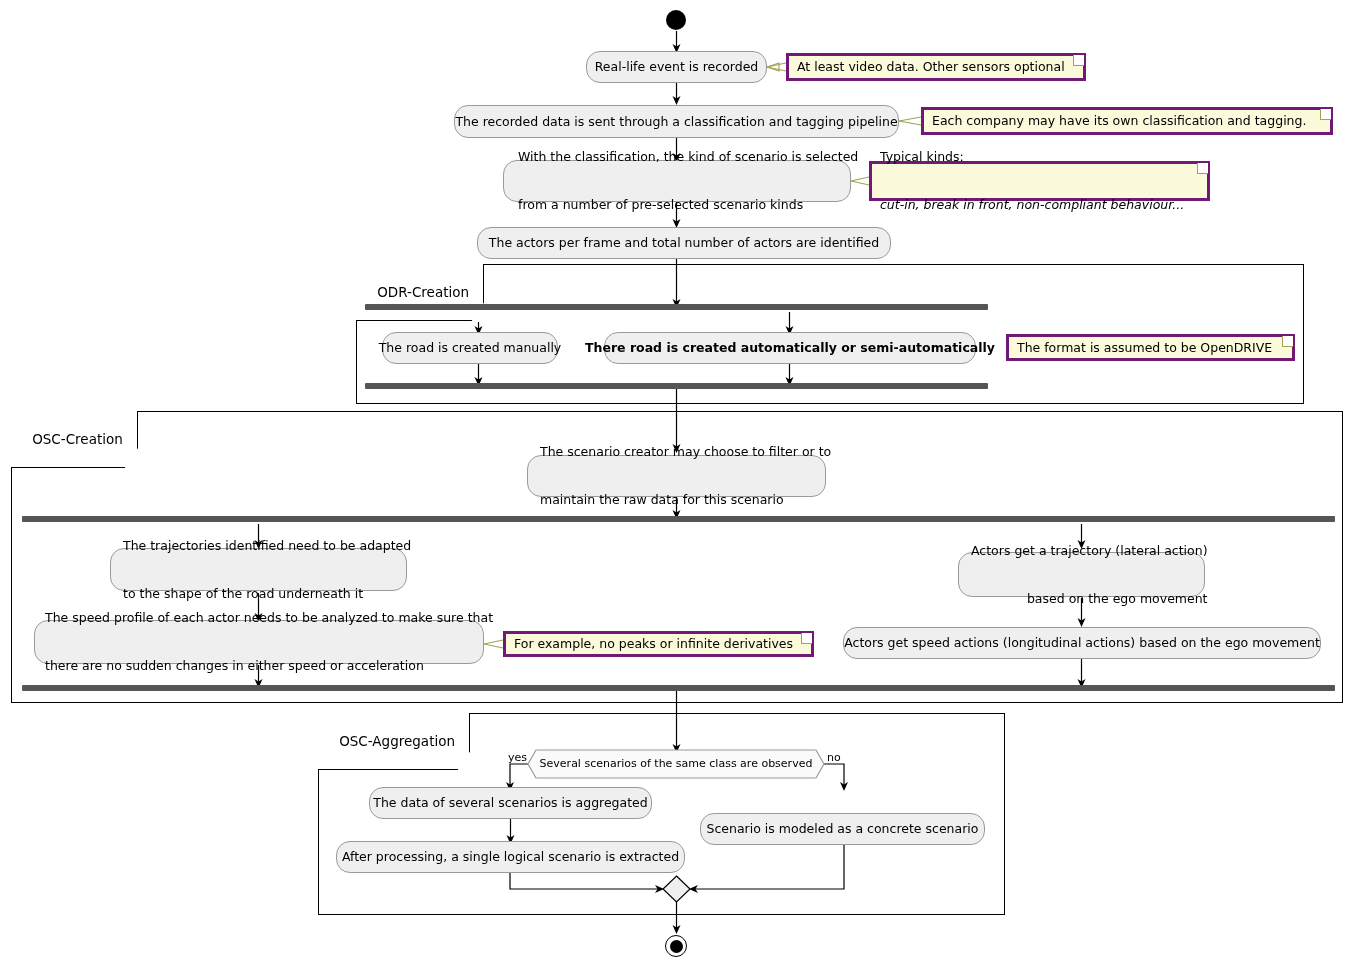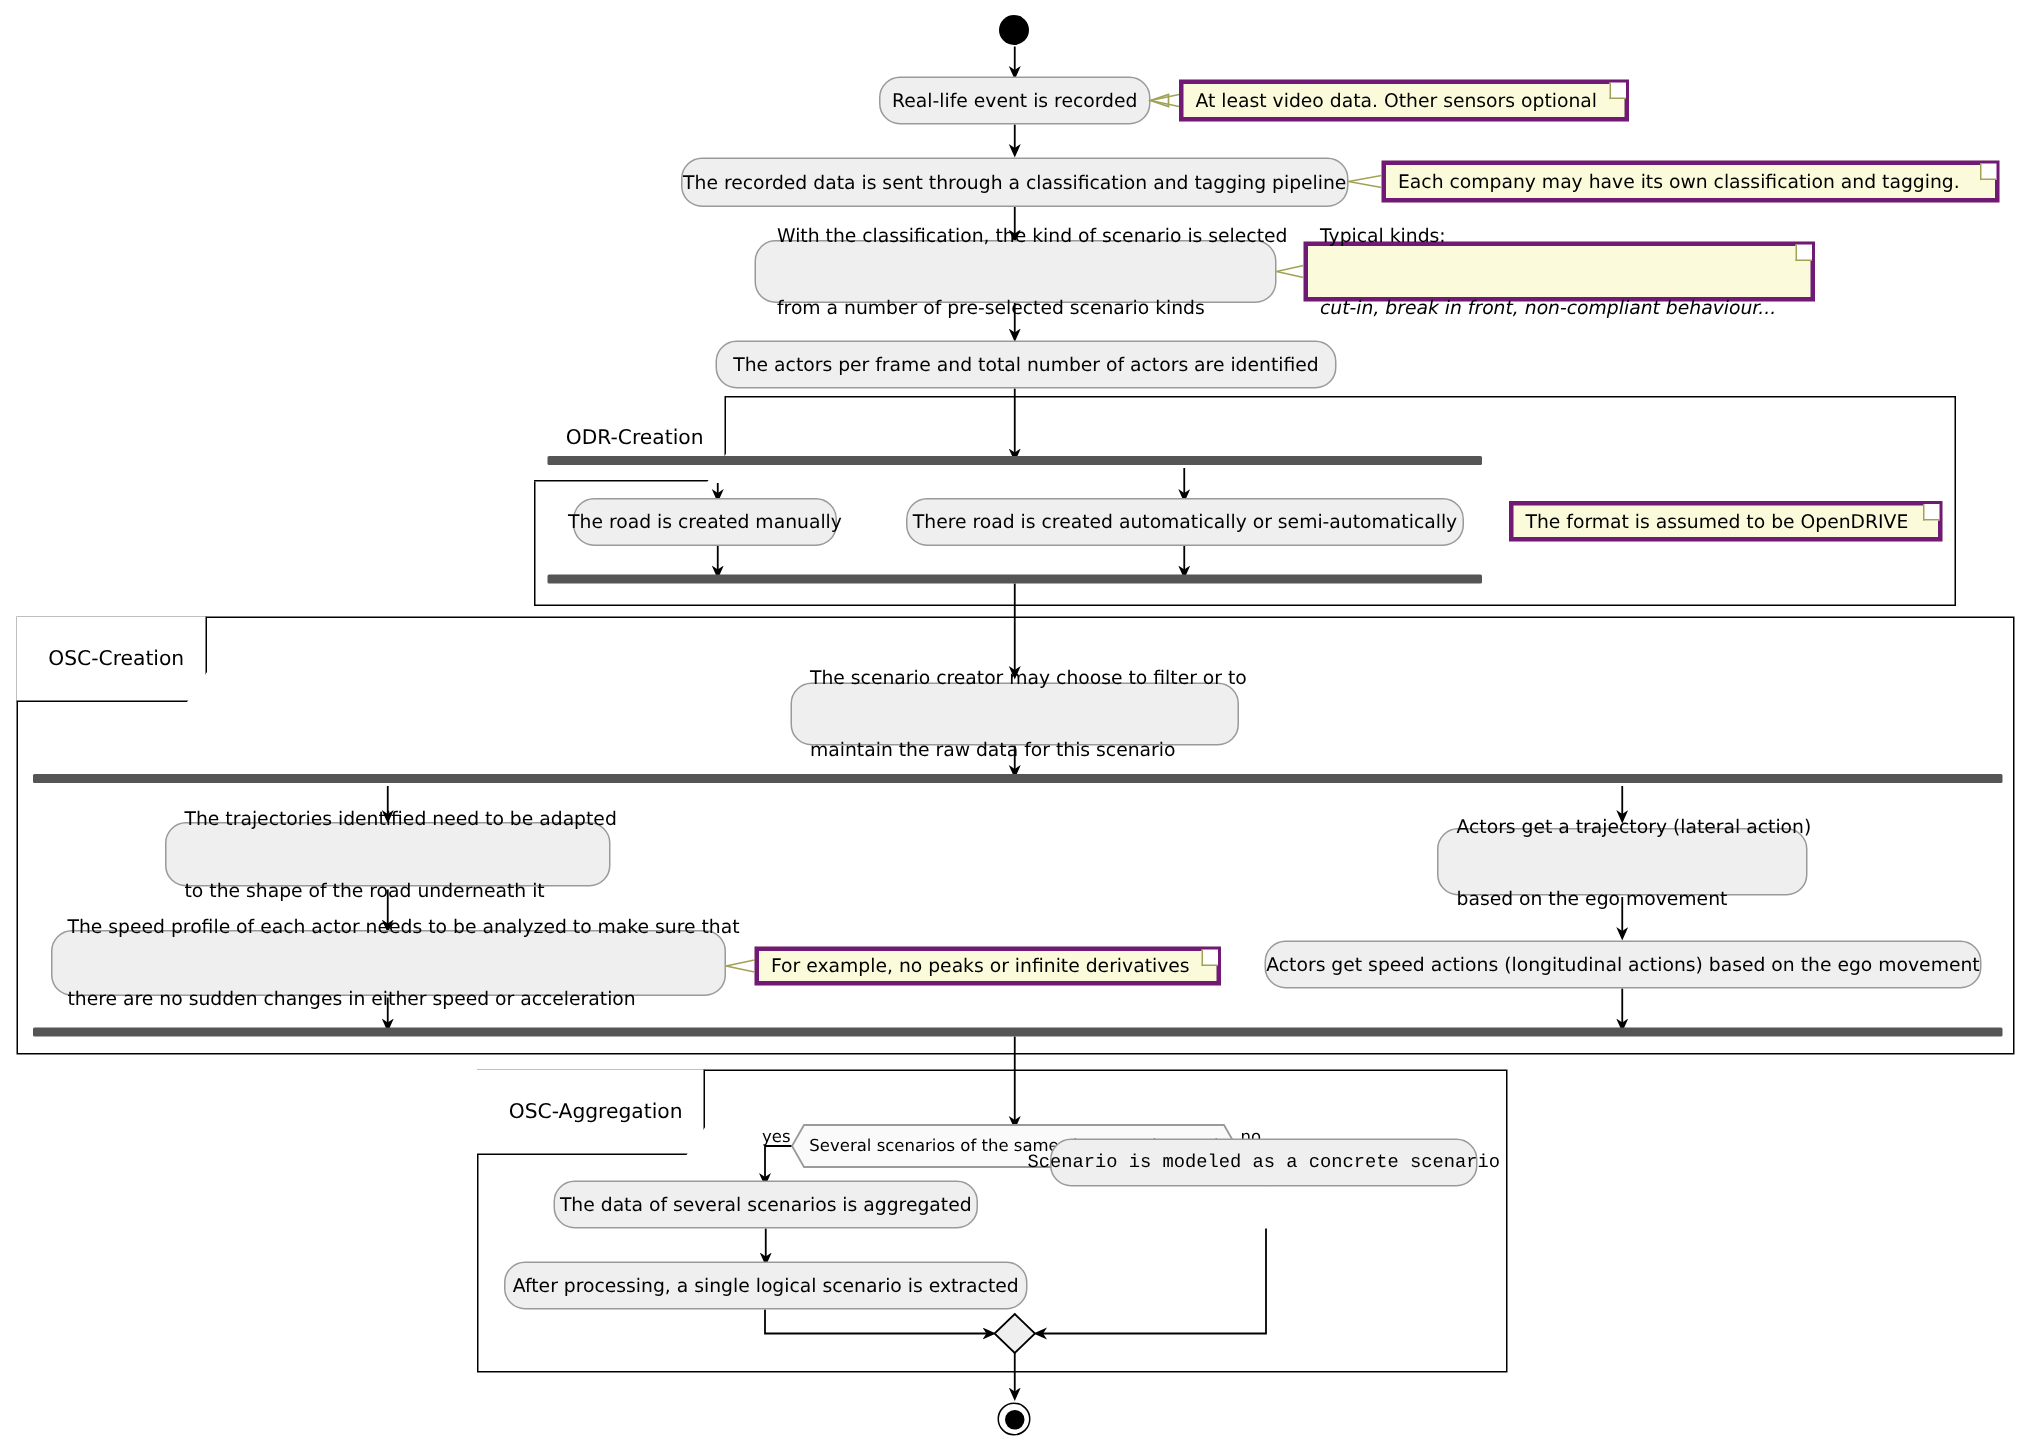--- a/index.html
+++ b/index.html
@@ -258,21 +258,21 @@
     <span>The actors per frame and total number of actors are identified</span>
   </div>
 
   <div class="bar" style="left:365px; top:304px; width:623px;"></div>
   <div class="bar" style="left:365px; top:383px; width:623px;"></div>
 
   <div class="act center" style="left:382px; top:332px; width:176px; height:32px;">
     <span>The road is created manually</span>
   </div>
 
-  <div class="act center" style="left:604px; top:332px; width:372px; height:32px;">
+  <div class="act center" style="left:604px; top:332px; width:372px; height:32px;font-weight:bold;">
     <span>There road is created automatically or semi-automatically</span>
   </div>
 
   <div class="act left" style="left:527px; top:455px; width:299px; height:42px; padding:0 12px;">
     <div>
       <div>The scenario creator may choose to filter or to</div>
       <div>maintain the raw data for this scenario</div>
     </div>
   </div>
 
@@ -286,42 +286,42 @@
     </div>
   </div>
 
   <div class="act left" style="left:34px; top:620px; width:450px; height:44px; padding:0 10px;">
     <div>
       <div>The speed profile of each actor needs to be analyzed to make sure that</div>
       <div>there are no sudden changes in either speed or acceleration</div>
     </div>
   </div>
 
-  <div class="act left" style="left:958px; top:552px; width:247px; height:45px; padding:0 12px;">
+  <div class="act left" style="left:958px; top:552px; width:247px; height:45px; padding:0 12px;text-align:right;">
     <div>
       <div>Actors get a trajectory (lateral action)</div>
       <div>based on the ego movement</div>
     </div>
   </div>
 
   <div class="act center" style="left:843px; top:627px; width:478px; height:32px;">
     <span>Actors get speed actions (longitudinal actions) based on the ego movement</span>
   </div>
 
   <div class="decision-label" style="left:536px; top:750px; width:280px; height:28px;">
     <span>Several scenarios of the same class are observed</span>
   </div>
   <div class="branch-lbl" style="left:508px; top:751px;">yes</div>
   <div class="branch-lbl" style="left:827px; top:751px;">no</div>
 
   <div class="act center" style="left:369px; top:787px; width:283px; height:32px;">
     <span>The data of several scenarios is aggregated</span>
   </div>
 
-  <div class="act center" style="left:700px; top:759px; width:285px; height:32px;font-family:Liberation Mono, monospace;">
+  <div class="act center" style="left:700px; top:813px; width:285px; height:32px;">
     <span>Scenario is modeled as a concrete scenario</span>
   </div>
 
   <div class="act center" style="left:336px; top:841px; width:349px; height:32px;">
     <span>After processing, a single logical scenario is extracted</span>
   </div>
 
   <div class="end-outer" style="left:665px; top:935px;"></div>
   <div class="end-inner" style="left:670px; top:940px;"></div>
 

